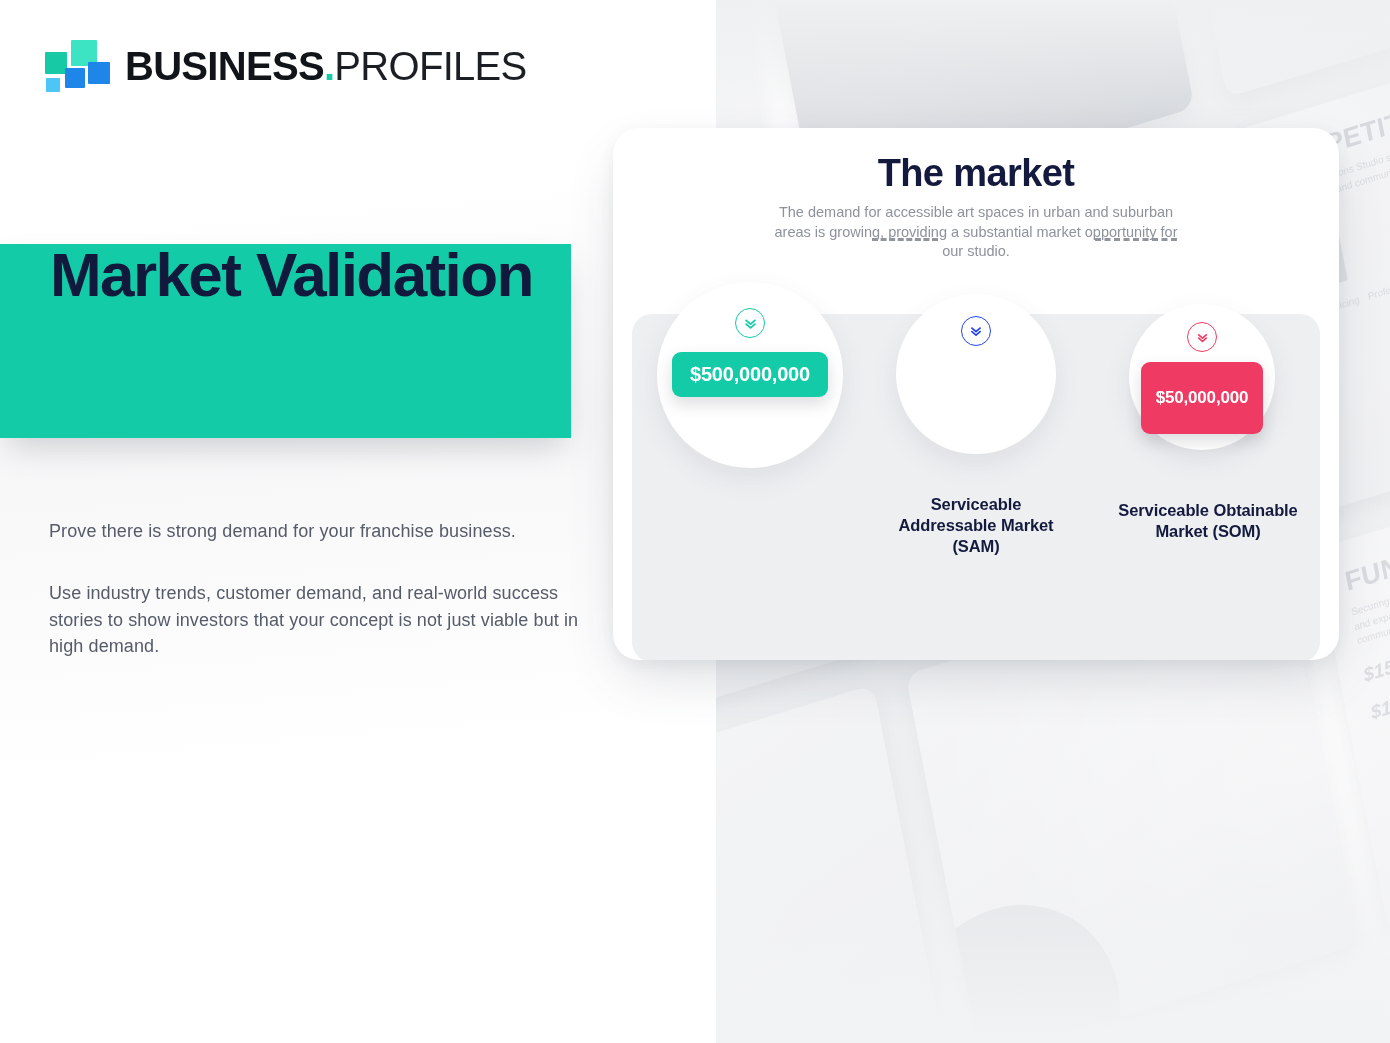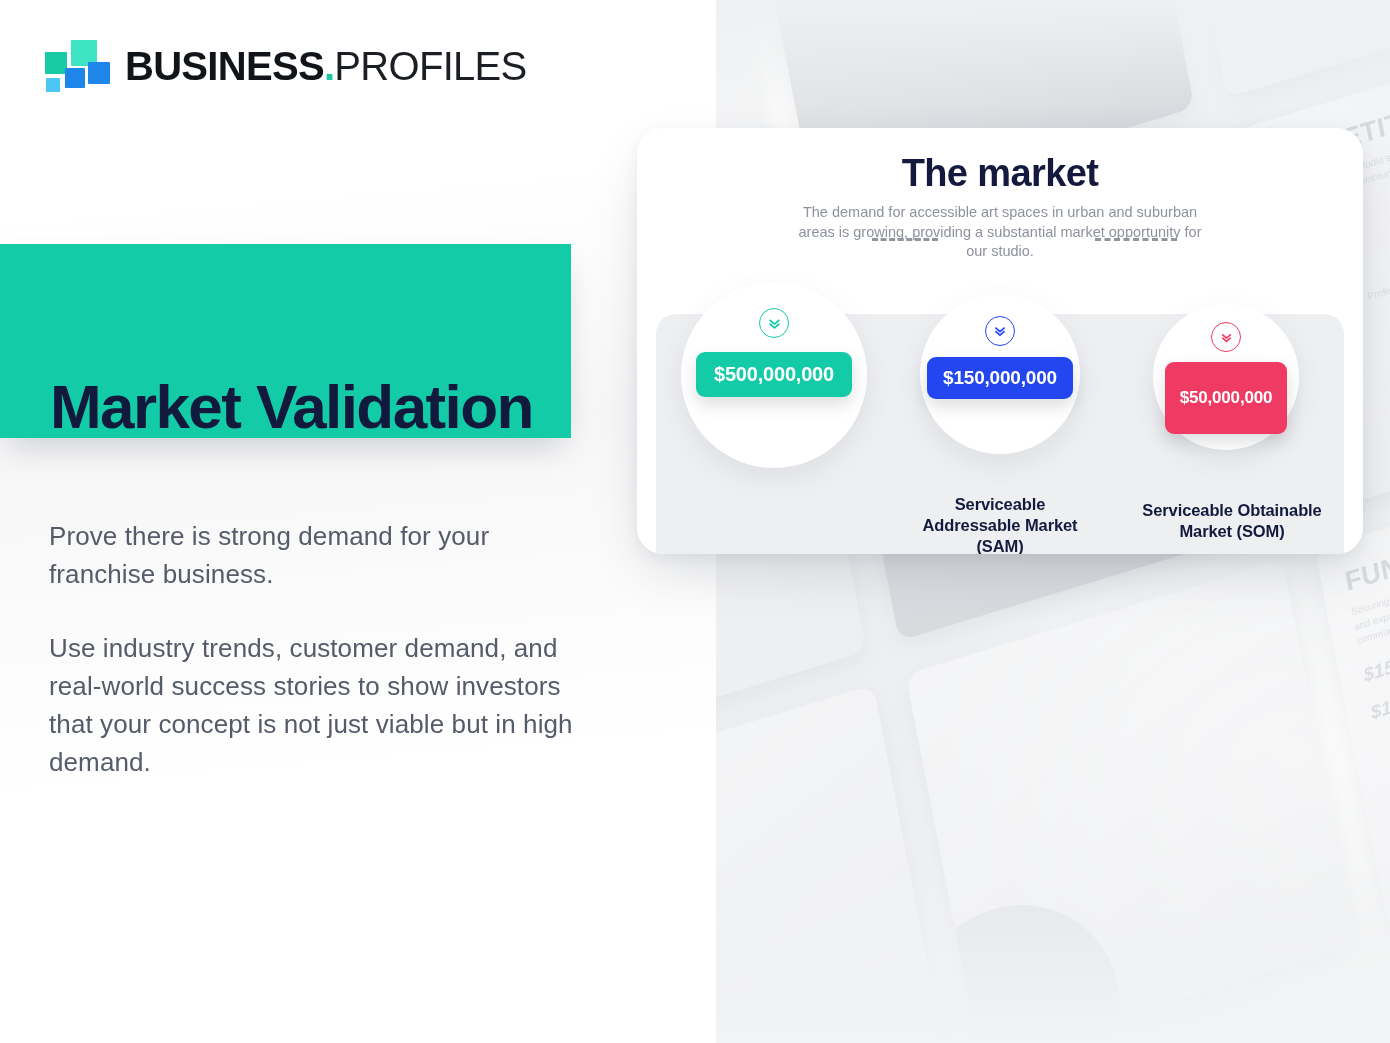--- a/index.html
+++ b/index.html
@@ -89,38 +89,38 @@
   .logo-word{ font-size:40px; letter-spacing:-.7px; white-space:nowrap; line-height:1; }
   .logo-word .b{ font-weight:bold; color:#111418; }
   .logo-word .dot{ color:#17c9a4; font-weight:bold; }
   .logo-word .t{ font-weight:normal; color:#1b1f24; }
 
   
   .banner{
     position:absolute; left:0; top:244px; width:571px; height:194px;
     background:#14cba8;
     box-shadow:0 16px 30px -8px rgba(90,96,106,.28);
-    display:flex; align-items:flex-end;
+    display:flex; align-items:flex-start;
   }
   .banner h1{
     margin-left:50px;
     font-size:62px; font-weight:bold; letter-spacing:-1.6px;
     color:#111a3d; line-height:1;
   }
 
   
   .copy{ position:absolute; left:49px; top:518px; width:545px; }
   .copy p{
-    font-size:26px; line-height:1.46; color:#555b69; letter-spacing:.1px;
+    font-size:18px; line-height:1.46; color:#555b69; letter-spacing:.1px;
   }
   .copy p + p{ margin-top:36px; }
 
   
   .card{
-    position:absolute; left:637px; top:128px; width:726px; height:426px;
+    position:absolute; left:613px; top:128px; width:726px; height:532px;
     background:#ffffff; border-radius:26px;
     box-shadow:0 22px 54px -10px rgba(70,78,95,.20), 0 4px 14px rgba(70,78,95,.07);
     overflow:hidden;
   }
   .card h2{
     margin-top:24px; text-align:center;
     font-size:38px; font-weight:bold; letter-spacing:-.6px; color:#131a3e;
   }
   .card .sub{
     margin:8px auto 0; width:420px; text-align:center;
@@ -316,21 +316,20 @@
       </div>
 
       <div class="stage s-sam">
         <div class="bubble">
           <span class="ico" style="color:#2346f0">
             <svg width="14" height="14" viewBox="0 0 24 24" fill="none" stroke="currentColor" stroke-width="3" stroke-linecap="round" stroke-linejoin="round">
               <polyline points="5,7 12,13 19,7"></polyline>
               <polyline points="5,13 12,19 19,13"></polyline>
             </svg>
           </span>
-          <span class="amount" style="background:#2346f0">$150,000,000</span>
         </div>
         <div class="stage-label">Serviceable Addressable Market (SAM)</div>
       </div>
 
       <div class="stage s-som">
         <div class="bubble">
           <span class="ico" style="color:#ef3b63">
             <svg width="13" height="13" viewBox="0 0 24 24" fill="none" stroke="currentColor" stroke-width="3" stroke-linecap="round" stroke-linejoin="round">
               <polyline points="5,7 12,13 19,7"></polyline>
               <polyline points="5,13 12,19 19,13"></polyline>

